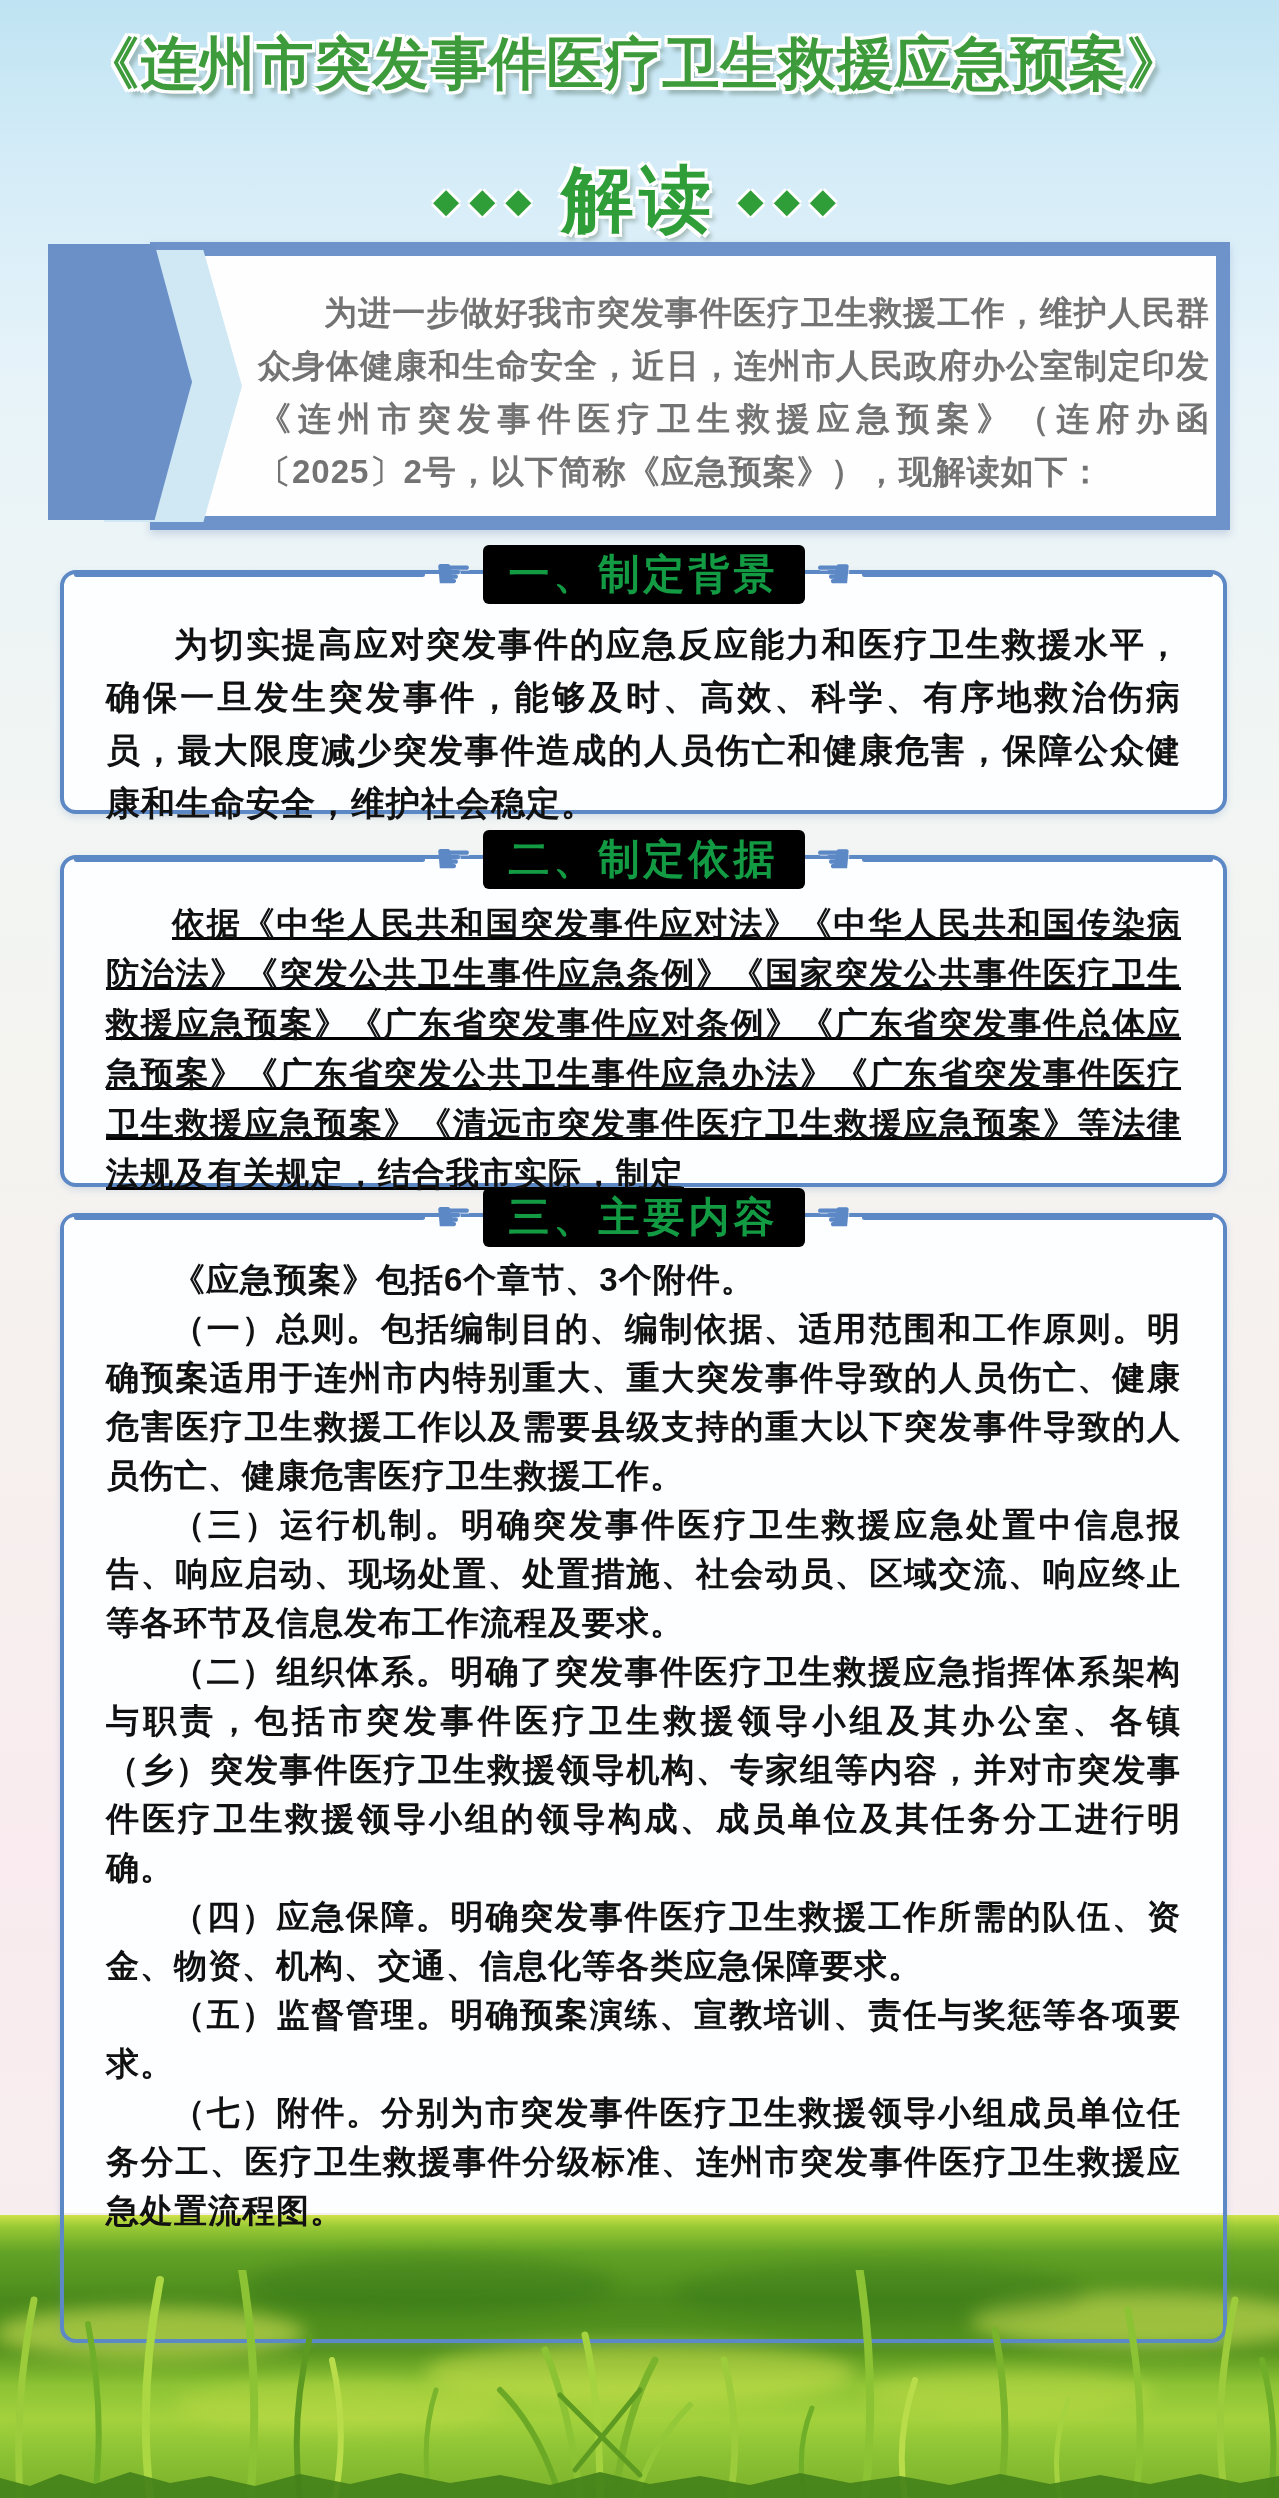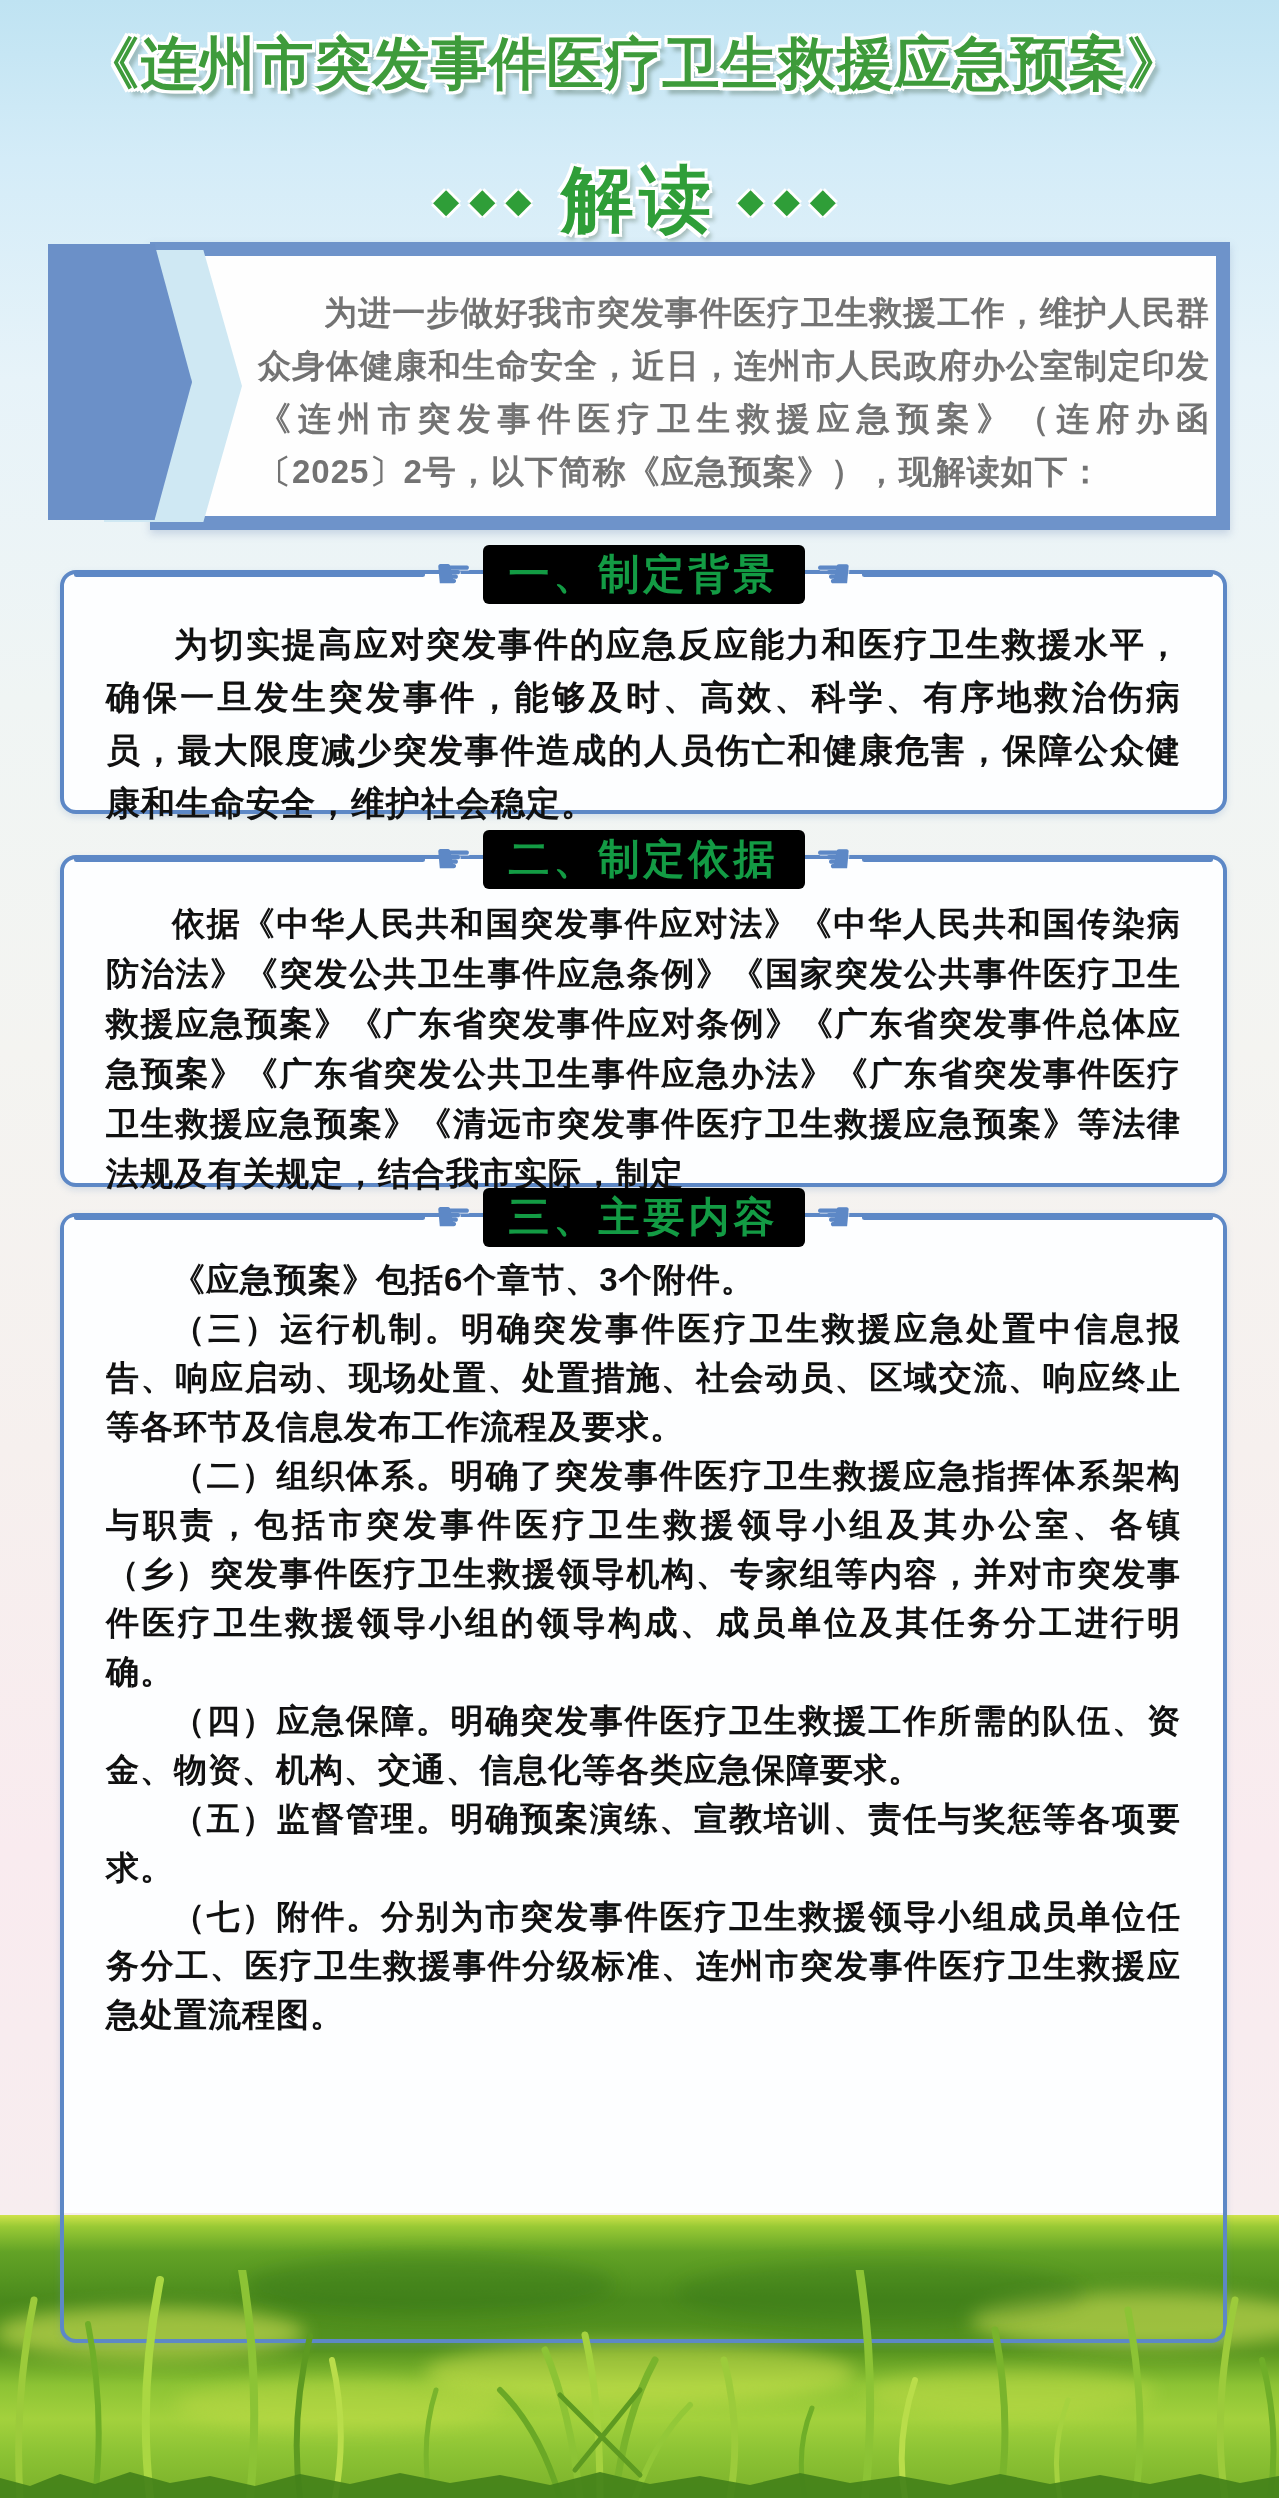--- a/index.html
+++ b/index.html
@@ -73,21 +73,21 @@
     text-shadow:1px 1px 0 rgba(255,255,255,.6);}
   .section-title{
     font-size:41px;font-weight:900;color:#139b44;letter-spacing:4px;
     background:#000000;padding:2px 26px;white-space:nowrap;border-radius:6px;
   }
   .section-body{position:relative;z-index:2;padding:44px 42px 20px 42px;}
   .section-body p{
     margin:0;font-size:34px;line-height:53px;font-weight:700;color:#111;
     text-align:justify;letter-spacing:1px;text-indent:2em;
   }
-  #section-2 .section-body{padding-top:40px;}
+  #section-2 .section-body{padding-top:40px;text-decoration:underline;}
   #section-2 .section-body p{line-height:50px;font-size:33px;}
   #section-3 .section-body{padding-top:38px;}
   #section-3 .section-body p{line-height:49px;font-size:33px;}
   
   .grass-field{left:0;top:2215px;width:1279px;height:283px;z-index:3;}
   .grass-blades{left:0;top:2270px;width:1279px;height:228px;z-index:5;}
 </style>
 </head>
 <body>
 
@@ -136,20 +136,21 @@
   <div class="s3-fill"></div>
   <div class="section-head">
     <div class="head-line"></div>
     <span class="hand">☛</span>
     <span class="section-title">三、主要内容</span>
     <span class="hand">☚</span>
     <div class="head-line"></div>
   </div>
   <div class="section-body">
     <p>《应急预案》包括6个章节、3个附件。</p>
+    <p>（一）总则。包括编制目的、编制依据、适用范围和工作原则。明确预案适用于连州市内特别重大、重大突发事件导致的人员伤亡、健康危害医疗卫生救援工作以及需要县级支持的重大以下突发事件导致的人员伤亡、健康危害医疗卫生救援工作。</p>
     <p>（三）运行机制。明确突发事件医疗卫生救援应急处置中信息报告、响应启动、现场处置、处置措施、社会动员、区域交流、响应终止等各环节及信息发布工作流程及要求。</p>
     <p>（二）组织体系。明确了突发事件医疗卫生救援应急指挥体系架构与职责，包括市突发事件医疗卫生救援领导小组及其办公室、各镇（乡）突发事件医疗卫生救援领导机构、专家组等内容，并对市突发事件医疗卫生救援领导小组的领导构成、成员单位及其任务分工进行明确。</p>
     <p>（四）应急保障。明确突发事件医疗卫生救援工作所需的队伍、资金、物资、机构、交通、信息化等各类应急保障要求。</p>
     <p>（五）监督管理。明确预案演练、宣教培训、责任与奖惩等各项要求。</p>
     <p>（七）附件。分别为市突发事件医疗卫生救援领导小组成员单位任务分工、医疗卫生救援事件分级标准、连州市突发事件医疗卫生救援应急处置流程图。</p>
   </div>
 </div>
 
 <svg class="abs grass-field" viewBox="0 0 1279 283" preserveAspectRatio="none">
   <defs>

